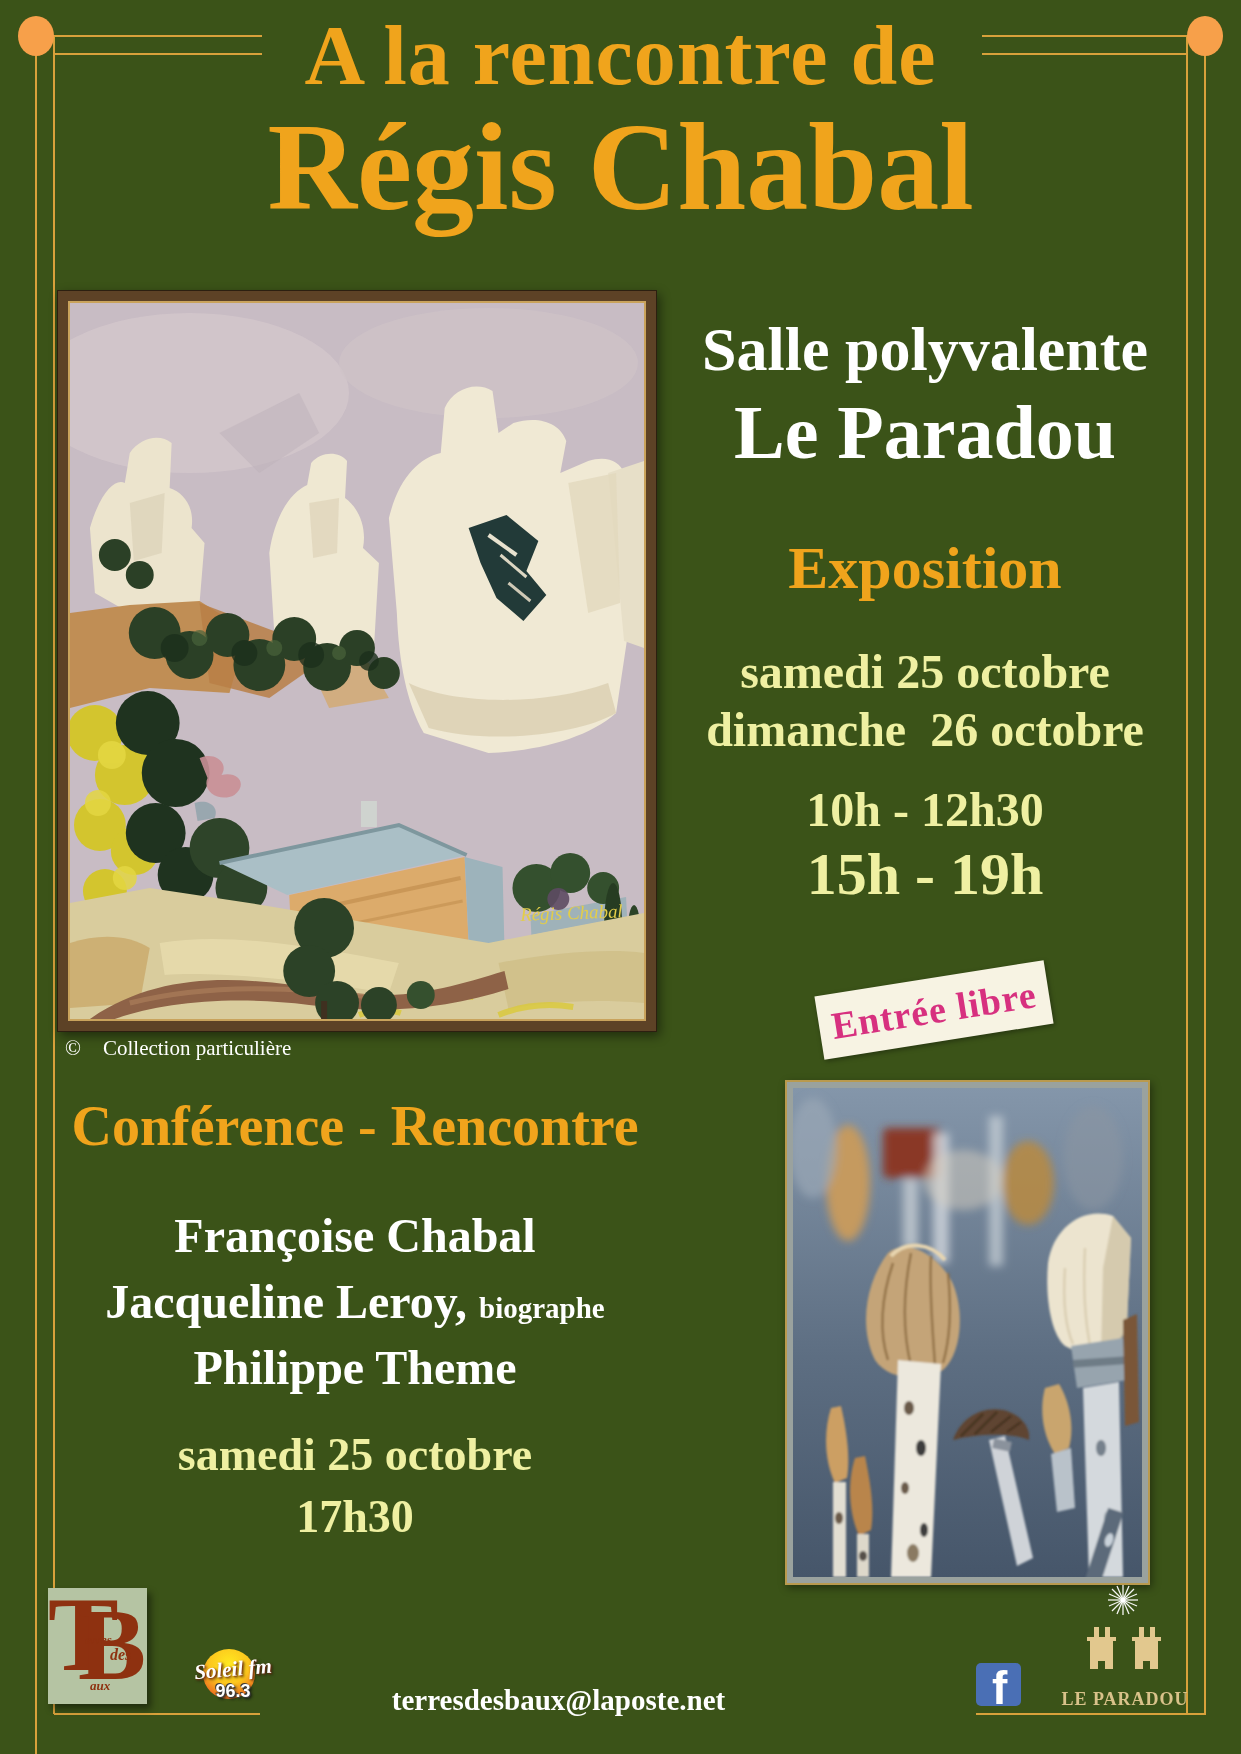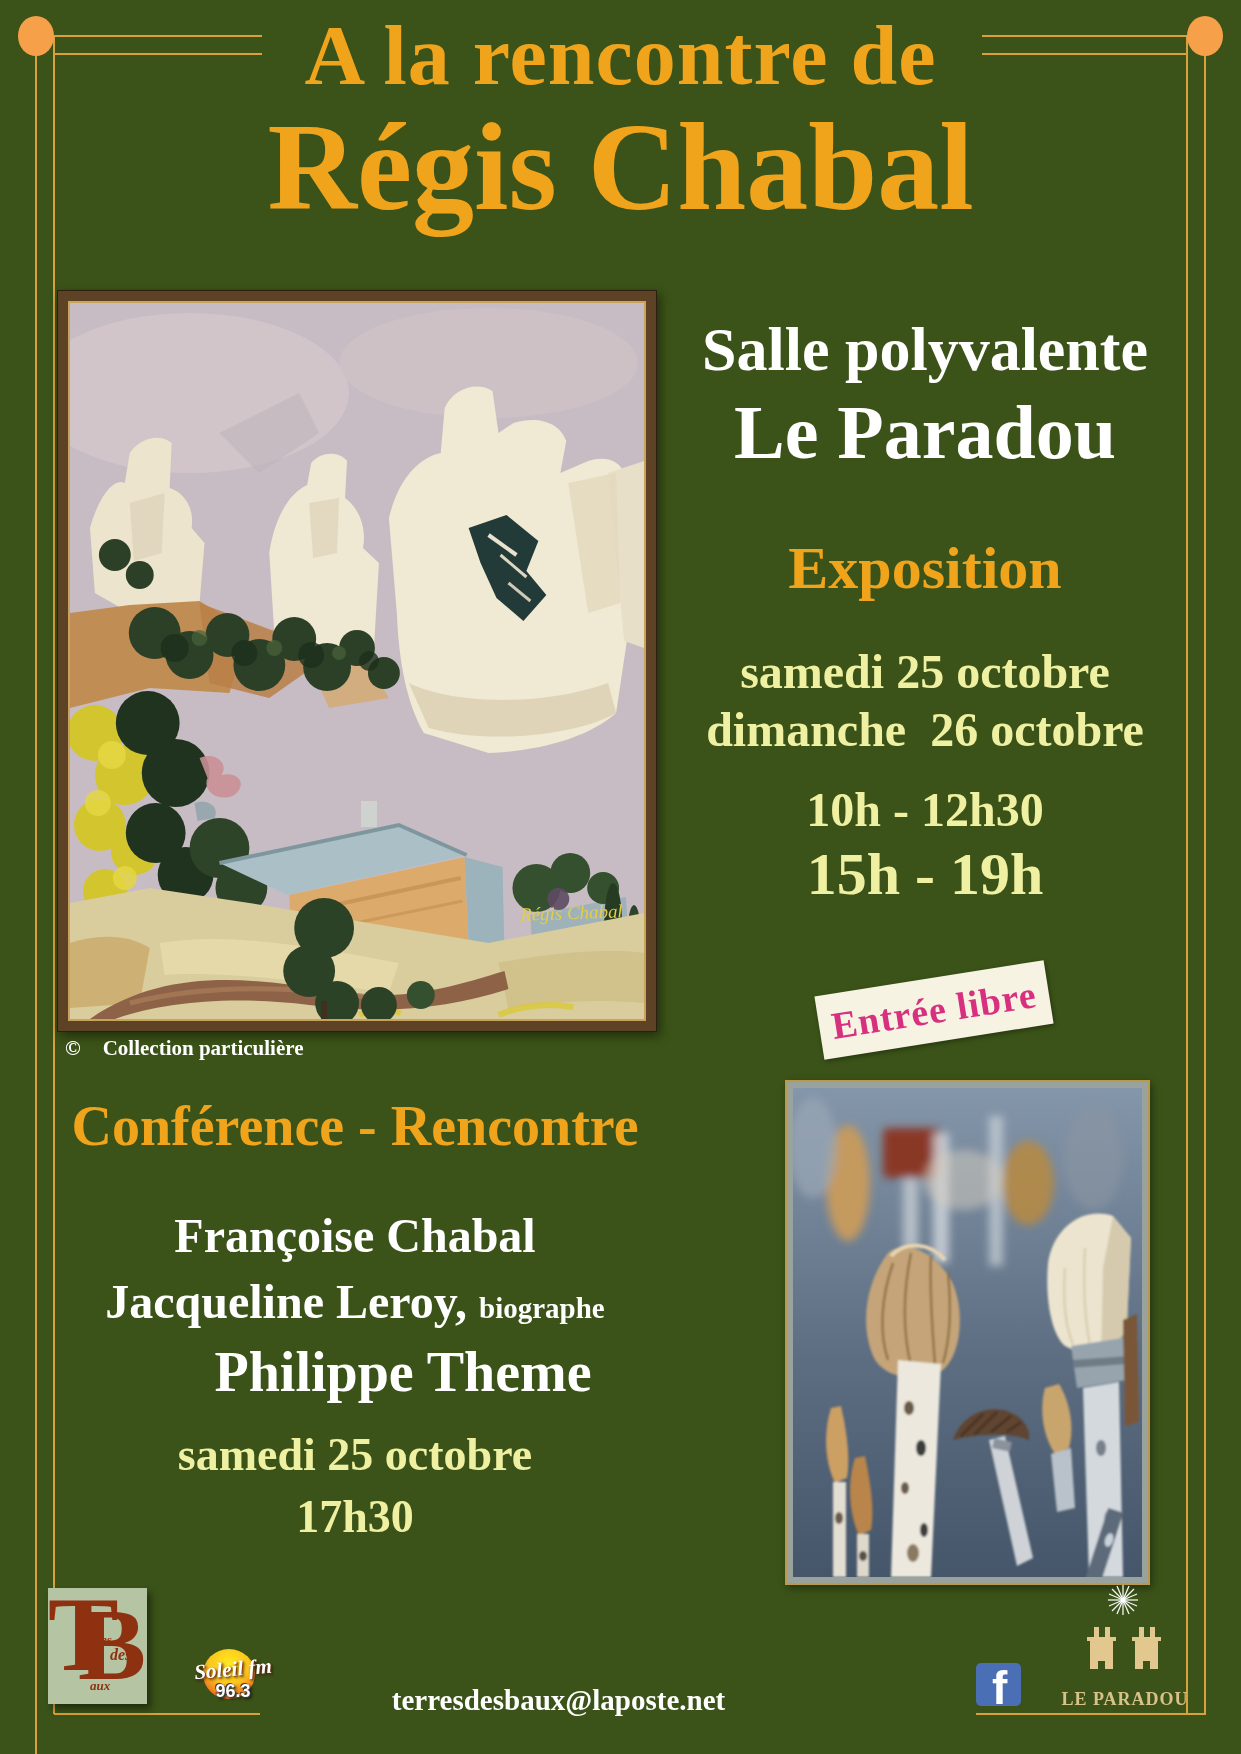--- a/index.html
+++ b/index.html
@@ -27,33 +27,33 @@
   .rdate1{top:648px;font-size:48px;}
   .rdate2{top:706px;font-size:48px;}
   .rhour1{top:786px;font-size:48px;}
   .rhour2{top:844px;font-size:60px;}
 
   .leftcol{left:35px;width:640px;}
   .conf{top:1098px;font-size:56px;}
   .sp1{top:1212px;font-size:48px;}
   .sp2{top:1278px;font-size:48px;}
   .sp2 .role{font-size:29px;font-weight:bold;}
-  .sp3{top:1344px;font-size:56px;padding-left:48px;}
+  .sp3{top:1344px;font-size:48px;}
   .cdate{top:1432px;font-size:46px;}
   .ctime{top:1494px;font-size:46px;}
 
   .painting{
     left:57px;top:290px;width:600px;height:742px;box-sizing:border-box;
     background:#5d4226;padding:10px;border:1px solid #2c1f10;
     box-shadow:3px 4px 10px rgba(0,0,0,.45);
   }
   .painting .canvas{width:100%;height:100%;border:2px solid #c9a35c;box-sizing:border-box;overflow:hidden;}
   .painting svg{display:block;width:100%;height:100%;}
 
-  .caption{left:65px;top:1036px;font-size:21px;font-weight:bold;color:#fff;}
+  .caption{left:65px;top:1036px;font-size:21px;font-weight:normal;color:#fff;}
   .caption .sym{margin-right:22px;}
 
   .banner{
     left:818px;top:978px;width:232px;height:64px;background:#f7f3e3;
     transform:rotate(-9deg);box-shadow:1px 2px 5px rgba(0,0,0,.35);
     display:flex;align-items:center;justify-content:center;
   }
   .banner span{color:#d7307f;font-weight:bold;font-size:38px;letter-spacing:1px;}
 
   .photo{

